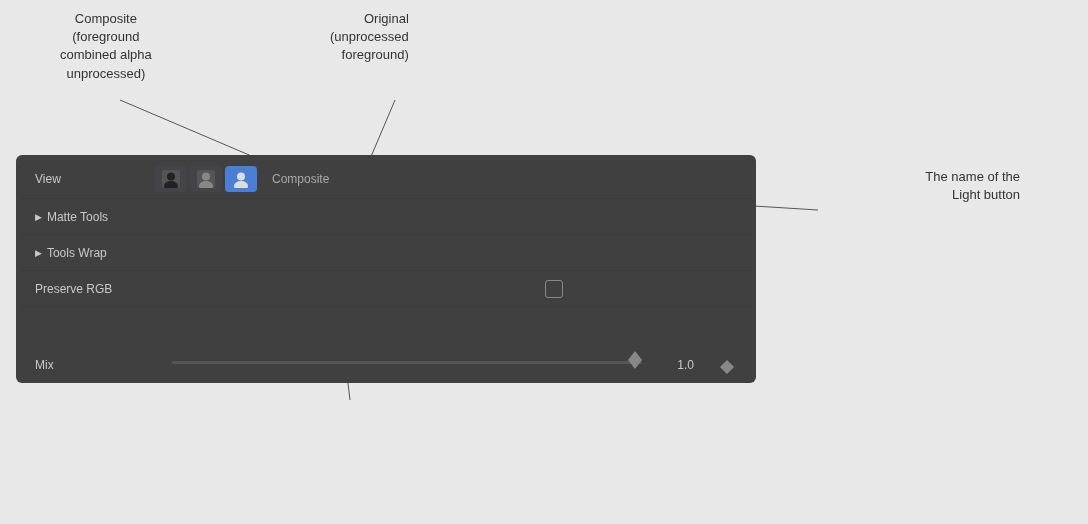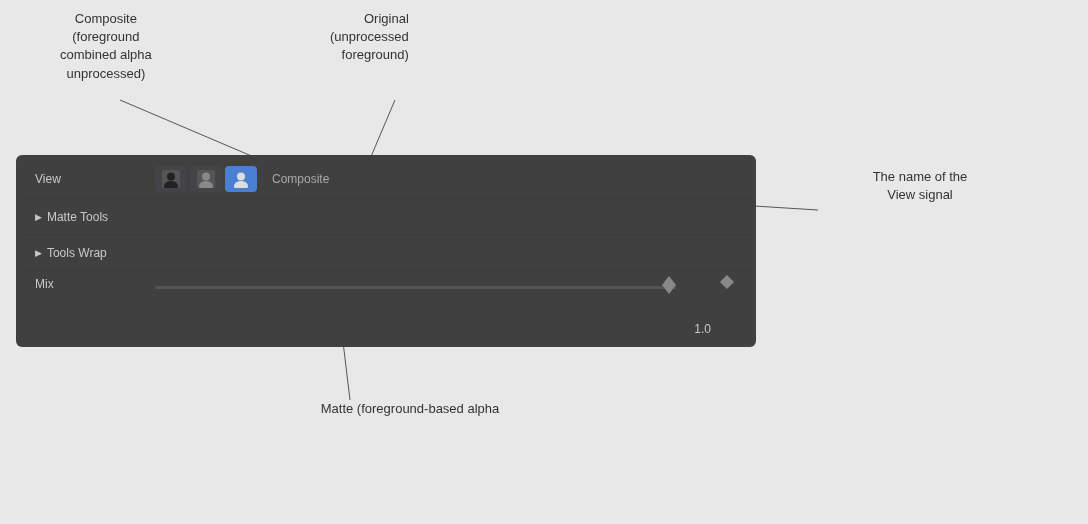--- a/index.html
+++ b/index.html
@@ -101,22 +101,22 @@
       width: 18px;
       height: 18px;
       border: 1.5px solid #888;
       border-radius: 3px;
       background: transparent;
       cursor: pointer;
     }
 
     .mix-row {
       display: flex;
-      align-items: flex-start;
-      gap: 0;
+      align-items: flex-end;
+      gap: 17px;
     }
 
     .mix-slider-container {
       flex: 1;
       display: flex;
       align-items: center;
       position: relative;
       height: 20px;
     }
 
@@ -171,21 +171,21 @@
     .annot-original {
       top: 10px;
       left: 330px;
       text-align: right;
     }
 
     
     .annot-name {
       top: 168px;
       left: 820px;
-      text-align: center;
+      text-align: right;
       width: 200px;
     }
 
     
     .annot-matte {
       top: 400px;
       left: 290px;
       text-align: center;
       width: 240px;
     }
@@ -267,20 +267,28 @@
     </div>
   </div>
 
   <div class="panel-row" style="cursor:pointer;">
     <div class="row-label-with-arrow">
       <span class="arrow-icon">▶</span>
       <span>Tools Wrap</span>
     </div>
   </div>
 
+  <div class="panel-row">
+    <div class="row-label">Preserve RGB</div>
+    <div style="flex:1"></div>
+    <div class="checkbox-area">
+      <div class="checkbox"></div>
+    </div>
+    <div style="width:50px"></div>
+  </div>
 
   <div class="panel-row mix-row">
     <div class="row-label">Mix</div>
     <div class="mix-slider-container">
       <div class="mix-slider-track">
         <div class="mix-slider-fill"></div>
       </div>
 
       <div style="position:absolute; right:0; top:50%; transform:translateY(-50%);">
         <svg width="14" height="18" viewBox="0 0 14 18" xmlns="http://www.w3.org/2000/svg">
@@ -290,18 +298,17 @@
     </div>
     <div class="mix-value">1.0</div>
     <div style="width:20px; display:flex; align-items:center; justify-content:center; margin-left:6px;">
       <div class="keyframe-diamond"></div>
     </div>
   </div>
 </div>
 
 <div class="annotation annot-name">
   <div>The name of the</div>
-  <div>View signal</div>
+  <div>Light button</div>
 </div>
 
 <div class="annotation annot-matte">
-  <div>Matte (foreground-based alpha</div>
 </div>
 
 </body></html>

